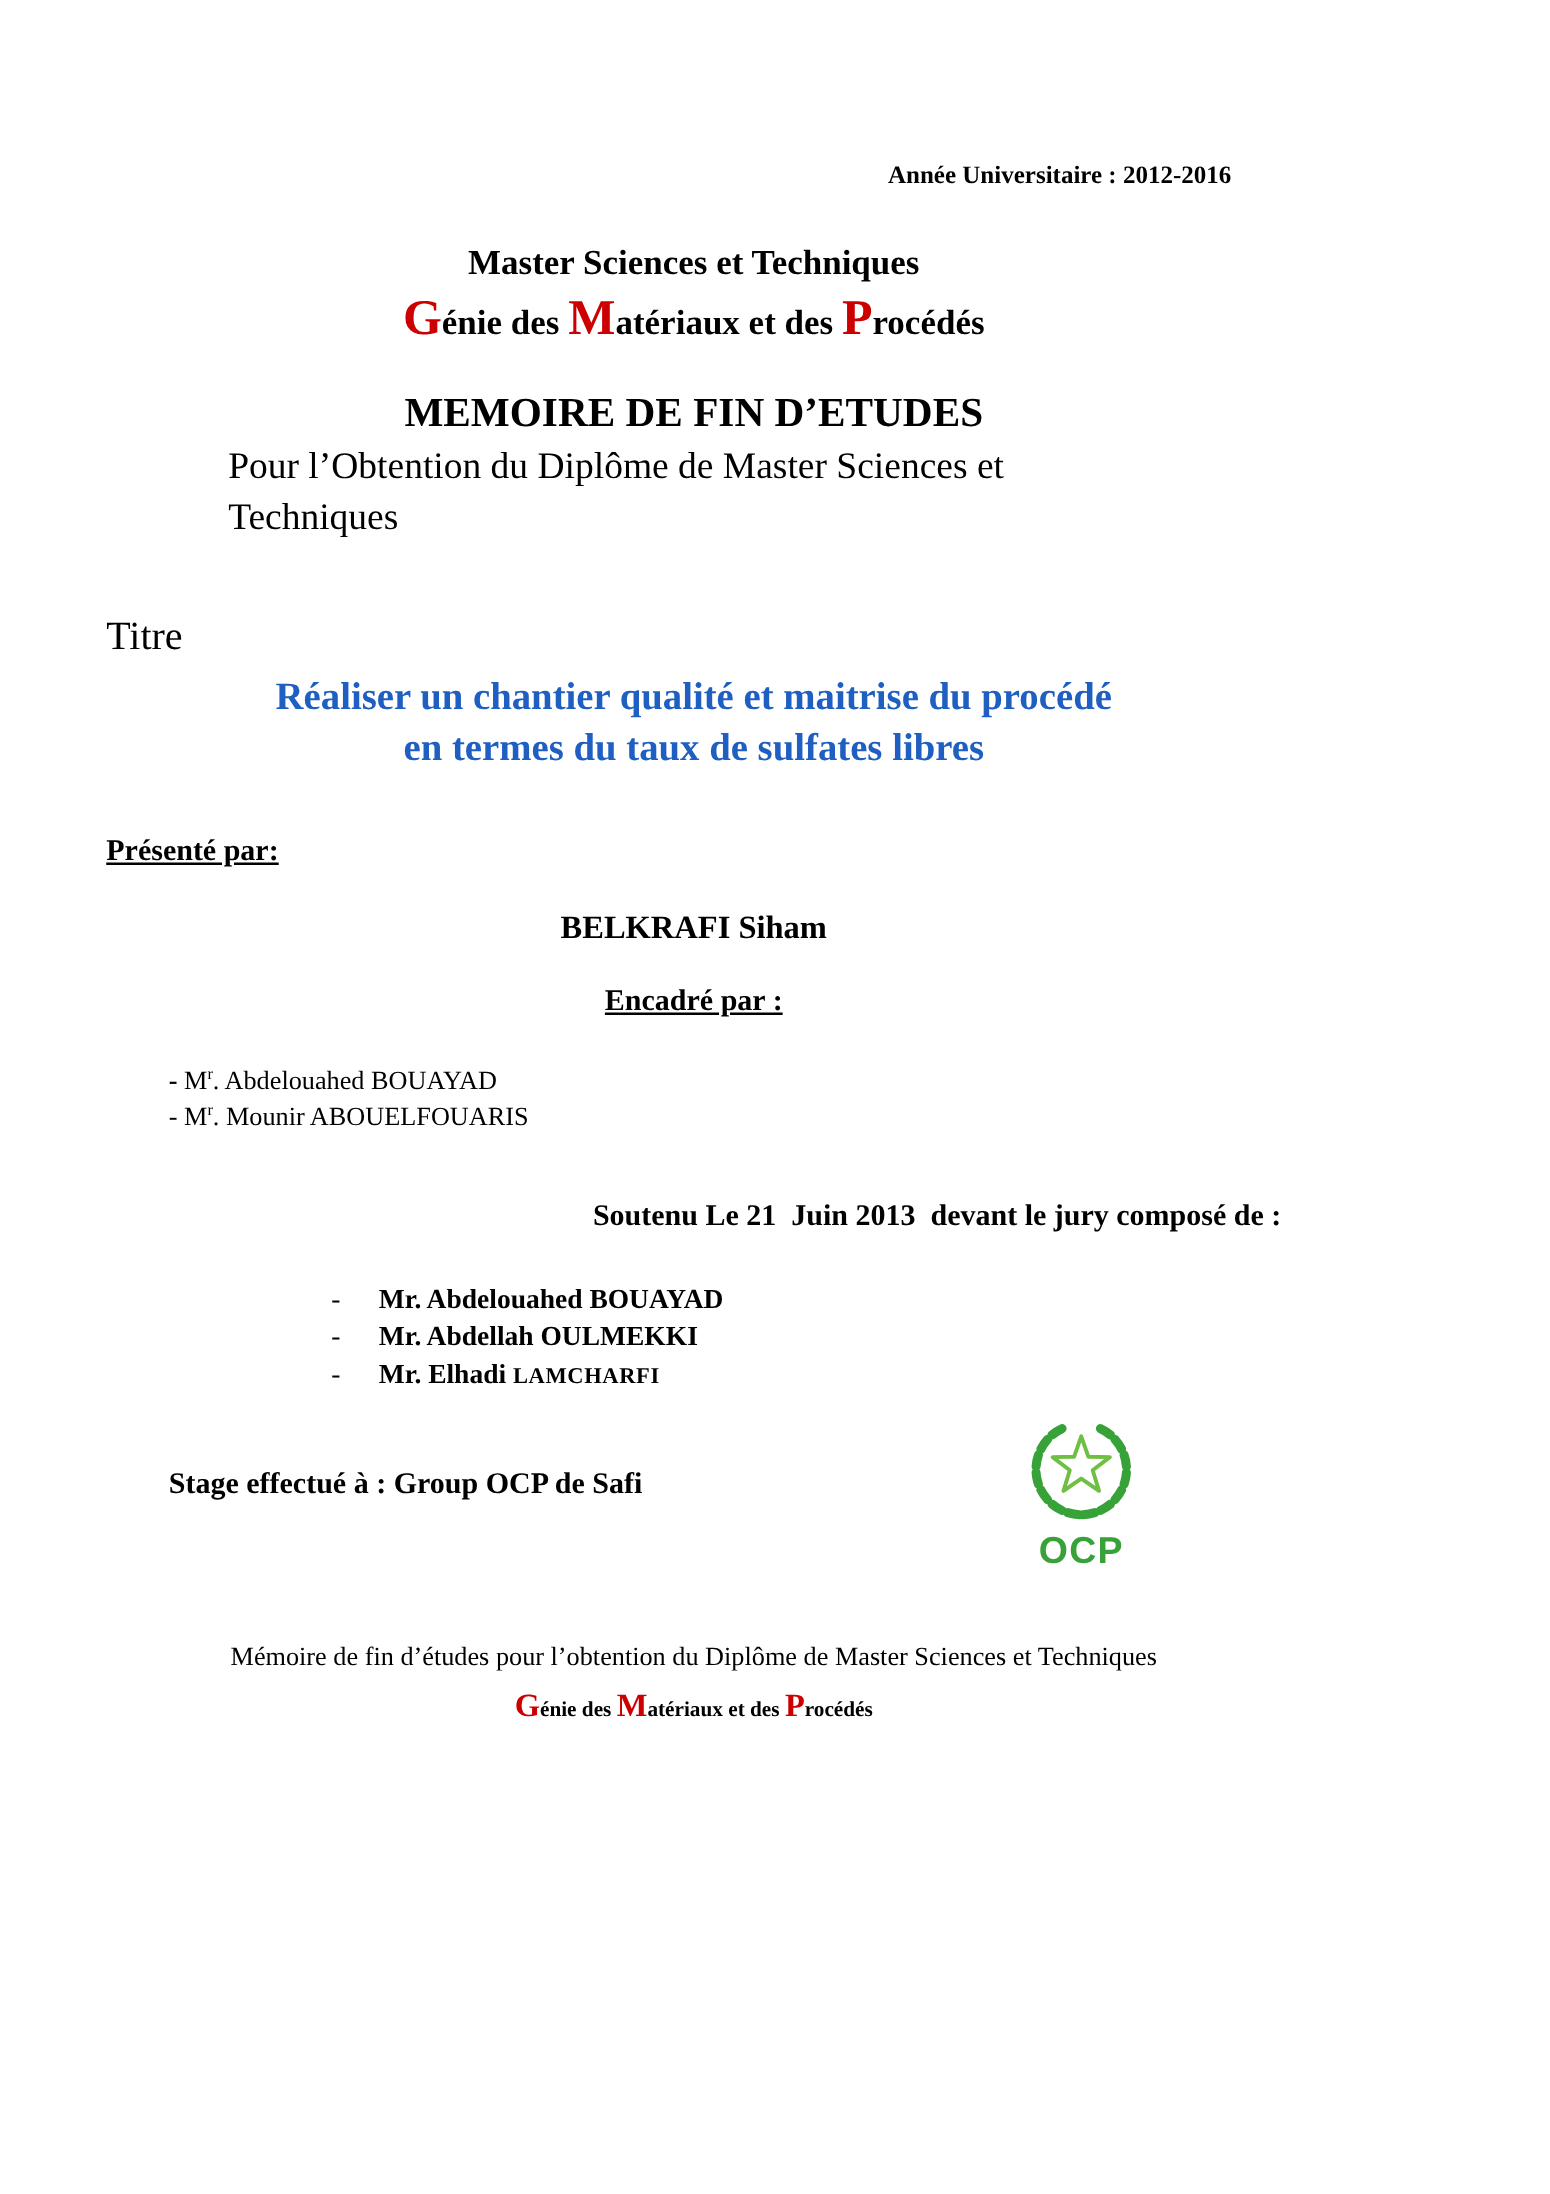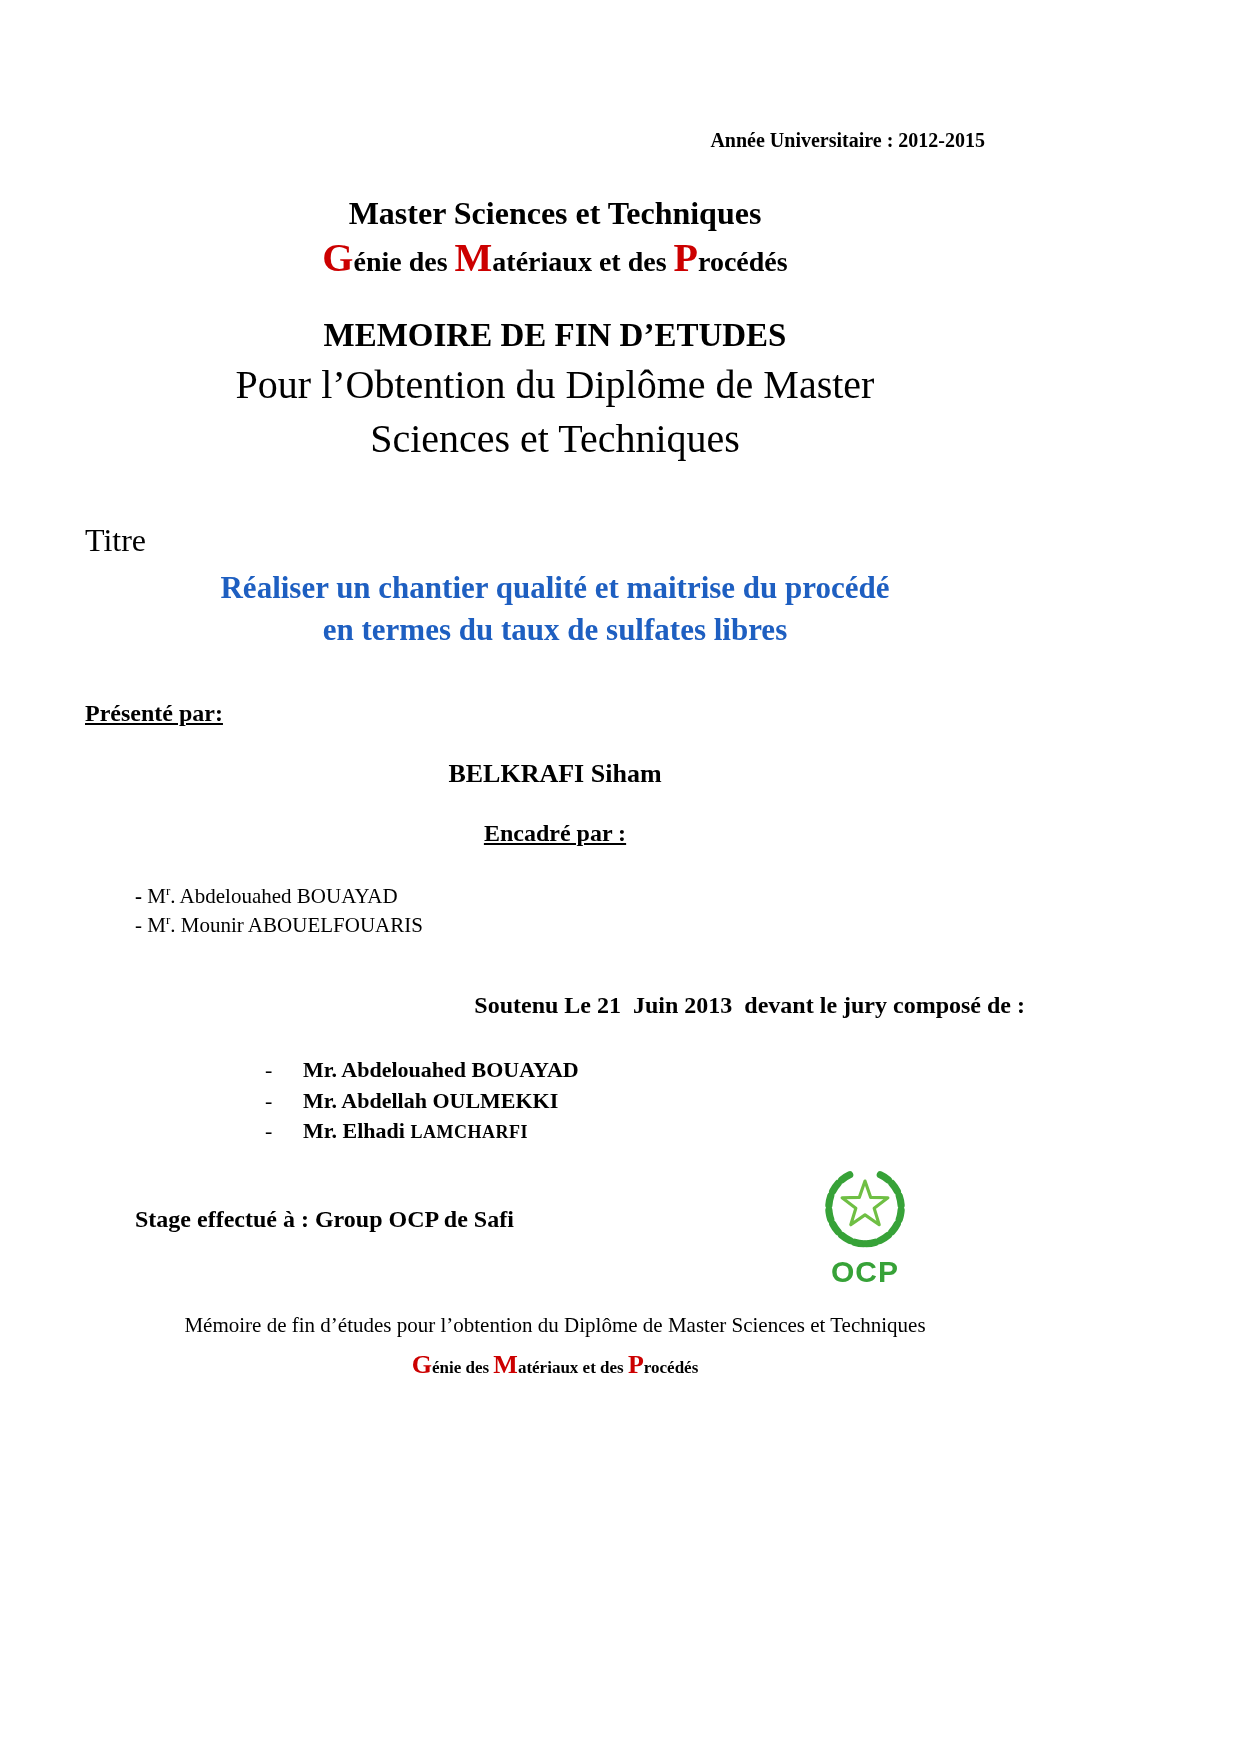--- a/index.html
+++ b/index.html
@@ -22,21 +22,21 @@
   .academic-year{
     text-align:right;
     font-weight:bold;
     font-size:20px;
     margin-right:40px;
     line-height:1.2;
   }
   .master-line{
     text-align:center;
     font-weight:bold;
-    font-size:32px;
+    font-size:28px;
     margin-top:42px;
     line-height:1.2;
   }
   .program-title{
     text-align:center;
     font-weight:bold;
     font-size:28px;
     margin-top:4px;
     line-height:1.1;
   }
@@ -45,22 +45,21 @@
     font-size:40px;
   }
   .memoire-title{
     text-align:center;
     font-weight:bold;
     font-size:33px;
     margin-top:36px;
     line-height:1.2;
   }
   .memoire-subtitle{
-    text-align:center;
-    font-size:40px;
+    font-size:30px;
     margin:2px auto 0;
     max-width:745px;
     line-height:1.35;
   }
   .titre-label{
     text-align:left;
     font-weight:normal;
     font-size:32px;
     margin-top:55px;
     line-height:1.2;
@@ -180,21 +179,21 @@
   .footer-program .initial{
     color:var(--accent-red,#cc0000);
     font-size:26px;
   }
 </style>
 </head>
 <body>
 
 <div class="page">
 
-  <div class="academic-year">Année Universitaire : 2012-2015</div>
+  <div class="academic-year">Année Universitaire : 2012-2016</div>
 
   <div class="master-line">Master Sciences et Techniques</div>
 
   <div class="program-title"><span class="initial">G</span><span>énie des </span><span class="initial">M</span><span>atériaux et des </span><span class="initial">P</span><span>rocédés</span></div>
 
   <div class="memoire-title">MEMOIRE DE FIN D’ETUDES</div>
 
   <div class="memoire-subtitle">Pour l’Obtention du Diplôme de Master Sciences et Techniques</div>
 
   <div class="titre-label">Titre</div>

